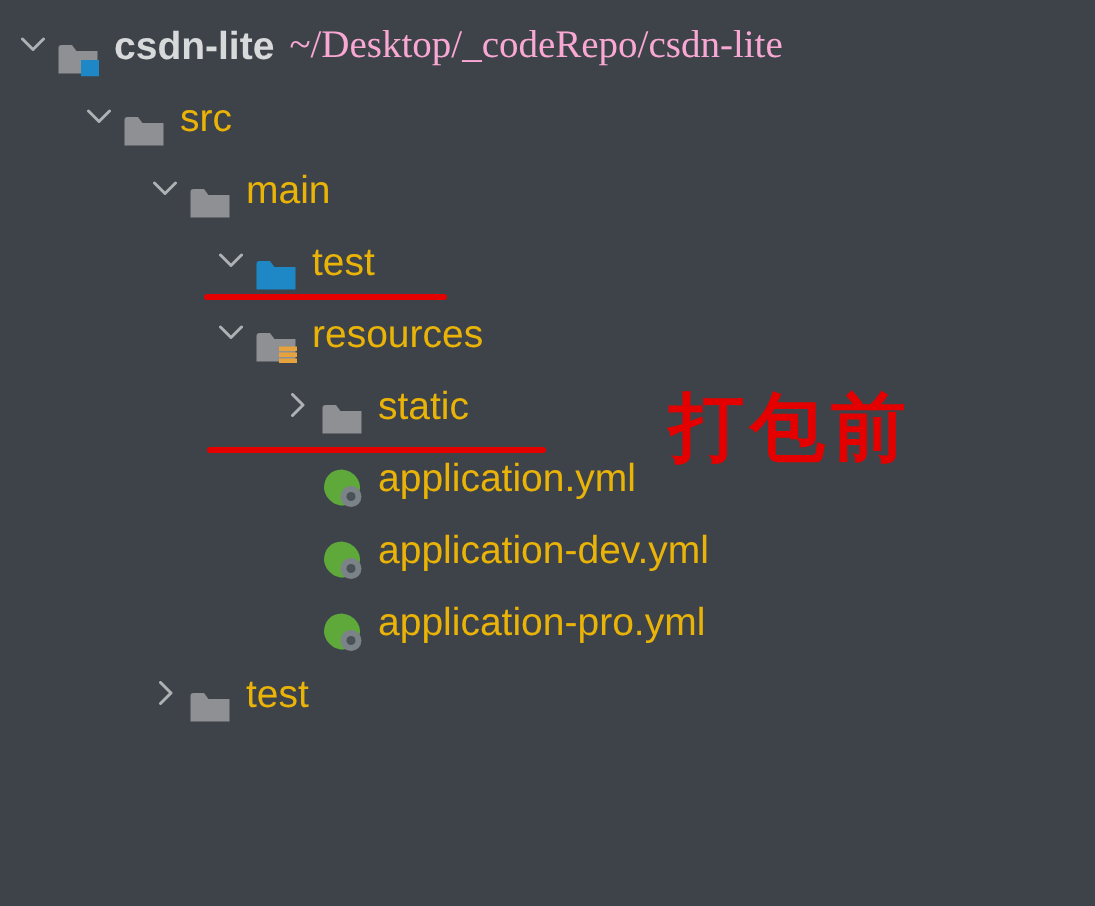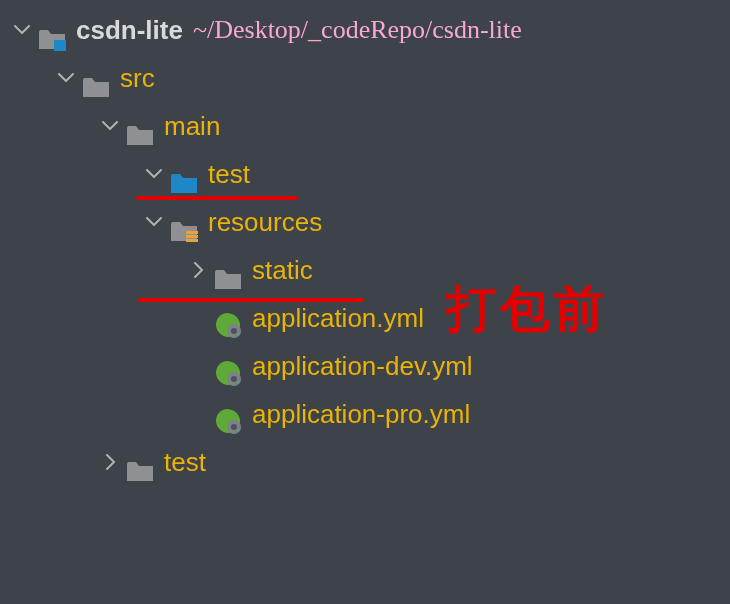--- a/index.html
+++ b/index.html
@@ -219,13 +219,13 @@
     <span class="folder-icon"><svg width="28" height="24">
           <use href="#folder-gray"></use>
         </svg></span>
     <span class="label">test</span>
   </div>
 
 </div>
 
 <div class="anno-line" style="left:136px; top:196px; width:162px;"></div>
 <div class="anno-line" style="left:138px; top:298px; width:226px;"></div>
-<div class="anno-text" style="left:446px; top:276px;">打包前</div>
+<div class="anno-text" style="left:446px; top:252px;">打包前</div>
 
 </body></html>

